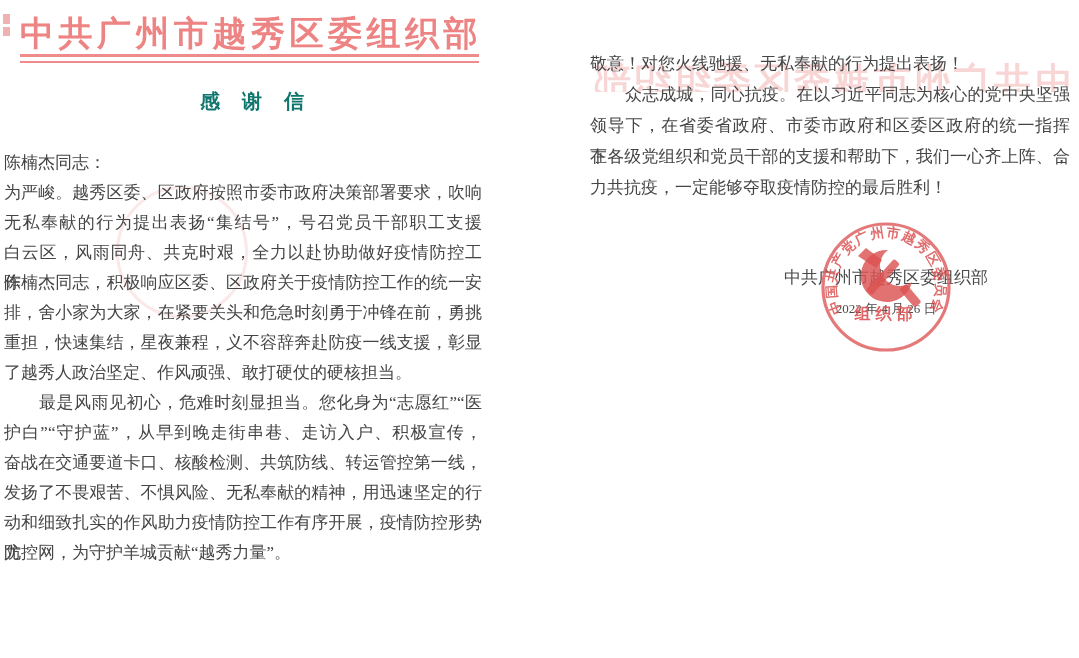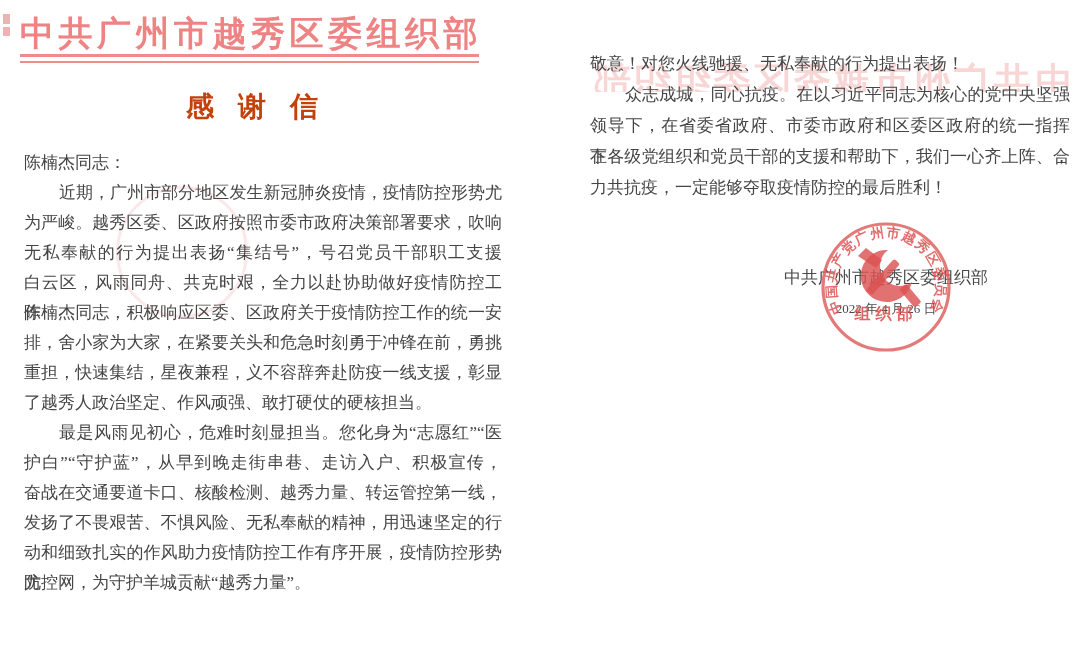--- a/index.html
+++ b/index.html
@@ -15,25 +15,25 @@
     position:absolute;left:20px;top:11px;width:462px;
     font-size:34px;font-weight:bold;color:#ee8383;
     letter-spacing:4.5px;white-space:nowrap;
   }
   .letterhead-rule{
     position:absolute;left:20px;top:54px;width:459px;height:4px;
     border-top:3.5px solid #ee8c8c;border-bottom:2px solid #ee8c8c;
   }
   .doc-title{
     position:absolute;left:13px;top:88px;width:478px;
-    text-align:center;font-size:28px;font-weight:bold;color:#c2410c;
+    text-align:center;font-size:20px;font-weight:bold;color:#0f766e;
     word-spacing:17px;
   }
   
-  .col-left{position:absolute;left:24px;top:148px;width:478px;}
+  .col-left{position:absolute;left:4px;top:148px;width:478px;}
   .col-right{position:absolute;left:590px;top:48px;width:480px;}
   .line{
     height:30px;line-height:30px;font-size:17px;color:#454545;
     text-align:left;white-space:normal;
   }
   .col-right .line{height:31px;line-height:31px;}
   .fill{text-align:justify;text-align-last:justify;}
   .indent{padding-left:35px;}
   
   .signature{position:absolute;left:700px;top:262px;width:372px;text-align:center;color:#4a4a4a;}
@@ -68,31 +68,30 @@
   <div class="bleed-seal"></div>
   <div class="bleed-band">中共广州市越秀区委组织部</div>
 
   <div class="letterhead">中共广州市越秀区委组织部</div>
   <div class="letterhead-rule"></div>
 
   <div class="doc-title">感 谢 信</div>
 
   <div class="col-left">
     <div class="line">陈楠杰同志：</div>
-    <div class="line indent fill">近期，广州市部分地区发生新冠肺炎疫情，疫情防控形势尤</div>
     <div class="line fill">为严峻。越秀区委、区政府按照市委市政府决策部署要求，吹响</div>
     <div class="line fill">无私奉献的行为提出表扬“集结号”，号召党员干部职工支援</div>
     <div class="line fill">白云区，风雨同舟、共克时艰，全力以赴协助做好疫情防控工作。</div>
     <div class="line fill">陈楠杰同志，积极响应区委、区政府关于疫情防控工作的统一安</div>
     <div class="line fill">排，舍小家为大家，在紧要关头和危急时刻勇于冲锋在前，勇挑</div>
     <div class="line fill">重担，快速集结，星夜兼程，义不容辞奔赴防疫一线支援，彰显</div>
     <div class="line">了越秀人政治坚定、作风顽强、敢打硬仗的硬核担当。</div>
     <div class="line indent fill">最是风雨见初心，危难时刻显担当。您化身为“志愿红”“医</div>
     <div class="line fill">护白”“守护蓝”，从早到晚走街串巷、走访入户、积极宣传，</div>
-    <div class="line fill">奋战在交通要道卡口、核酸检测、越秀力量、转运管控第一线，</div>
+    <div class="line fill">奋战在交通要道卡口、核酸检测、共筑防线、转运管控第一线，</div>
     <div class="line fill">发扬了不畏艰苦、不惧风险、无私奉献的精神，用迅速坚定的行</div>
     <div class="line fill">动和细致扎实的作风助力疫情防控工作有序开展，疫情防控形势尤</div>
     <div class="line">防控网，为守护羊城贡献“越秀力量”。</div>
   </div>
 
   <div class="col-right">
     <div class="line">敬意！对您火线驰援、无私奉献的行为提出表扬！</div>
     <div class="line indent fill">众志成城，同心抗疫。在以习近平同志为核心的党中央坚强</div>
     <div class="line fill">领导下，在省委省政府、市委市政府和区委区政府的统一指挥下，</div>
     <div class="line fill">在各级党组织和党员干部的支援和帮助下，我们一心齐上阵、合</div>

